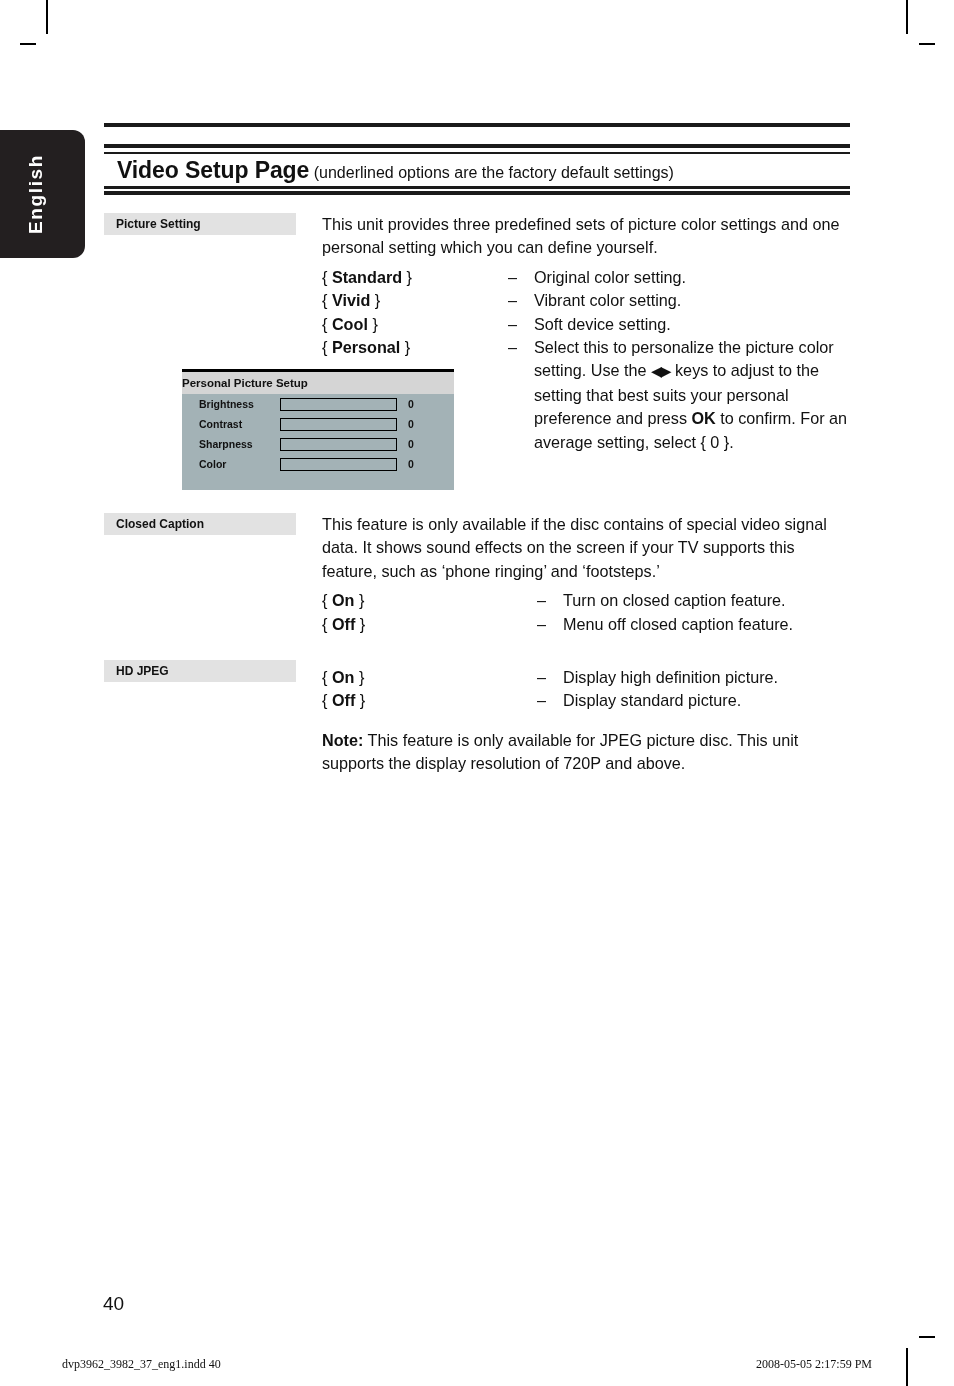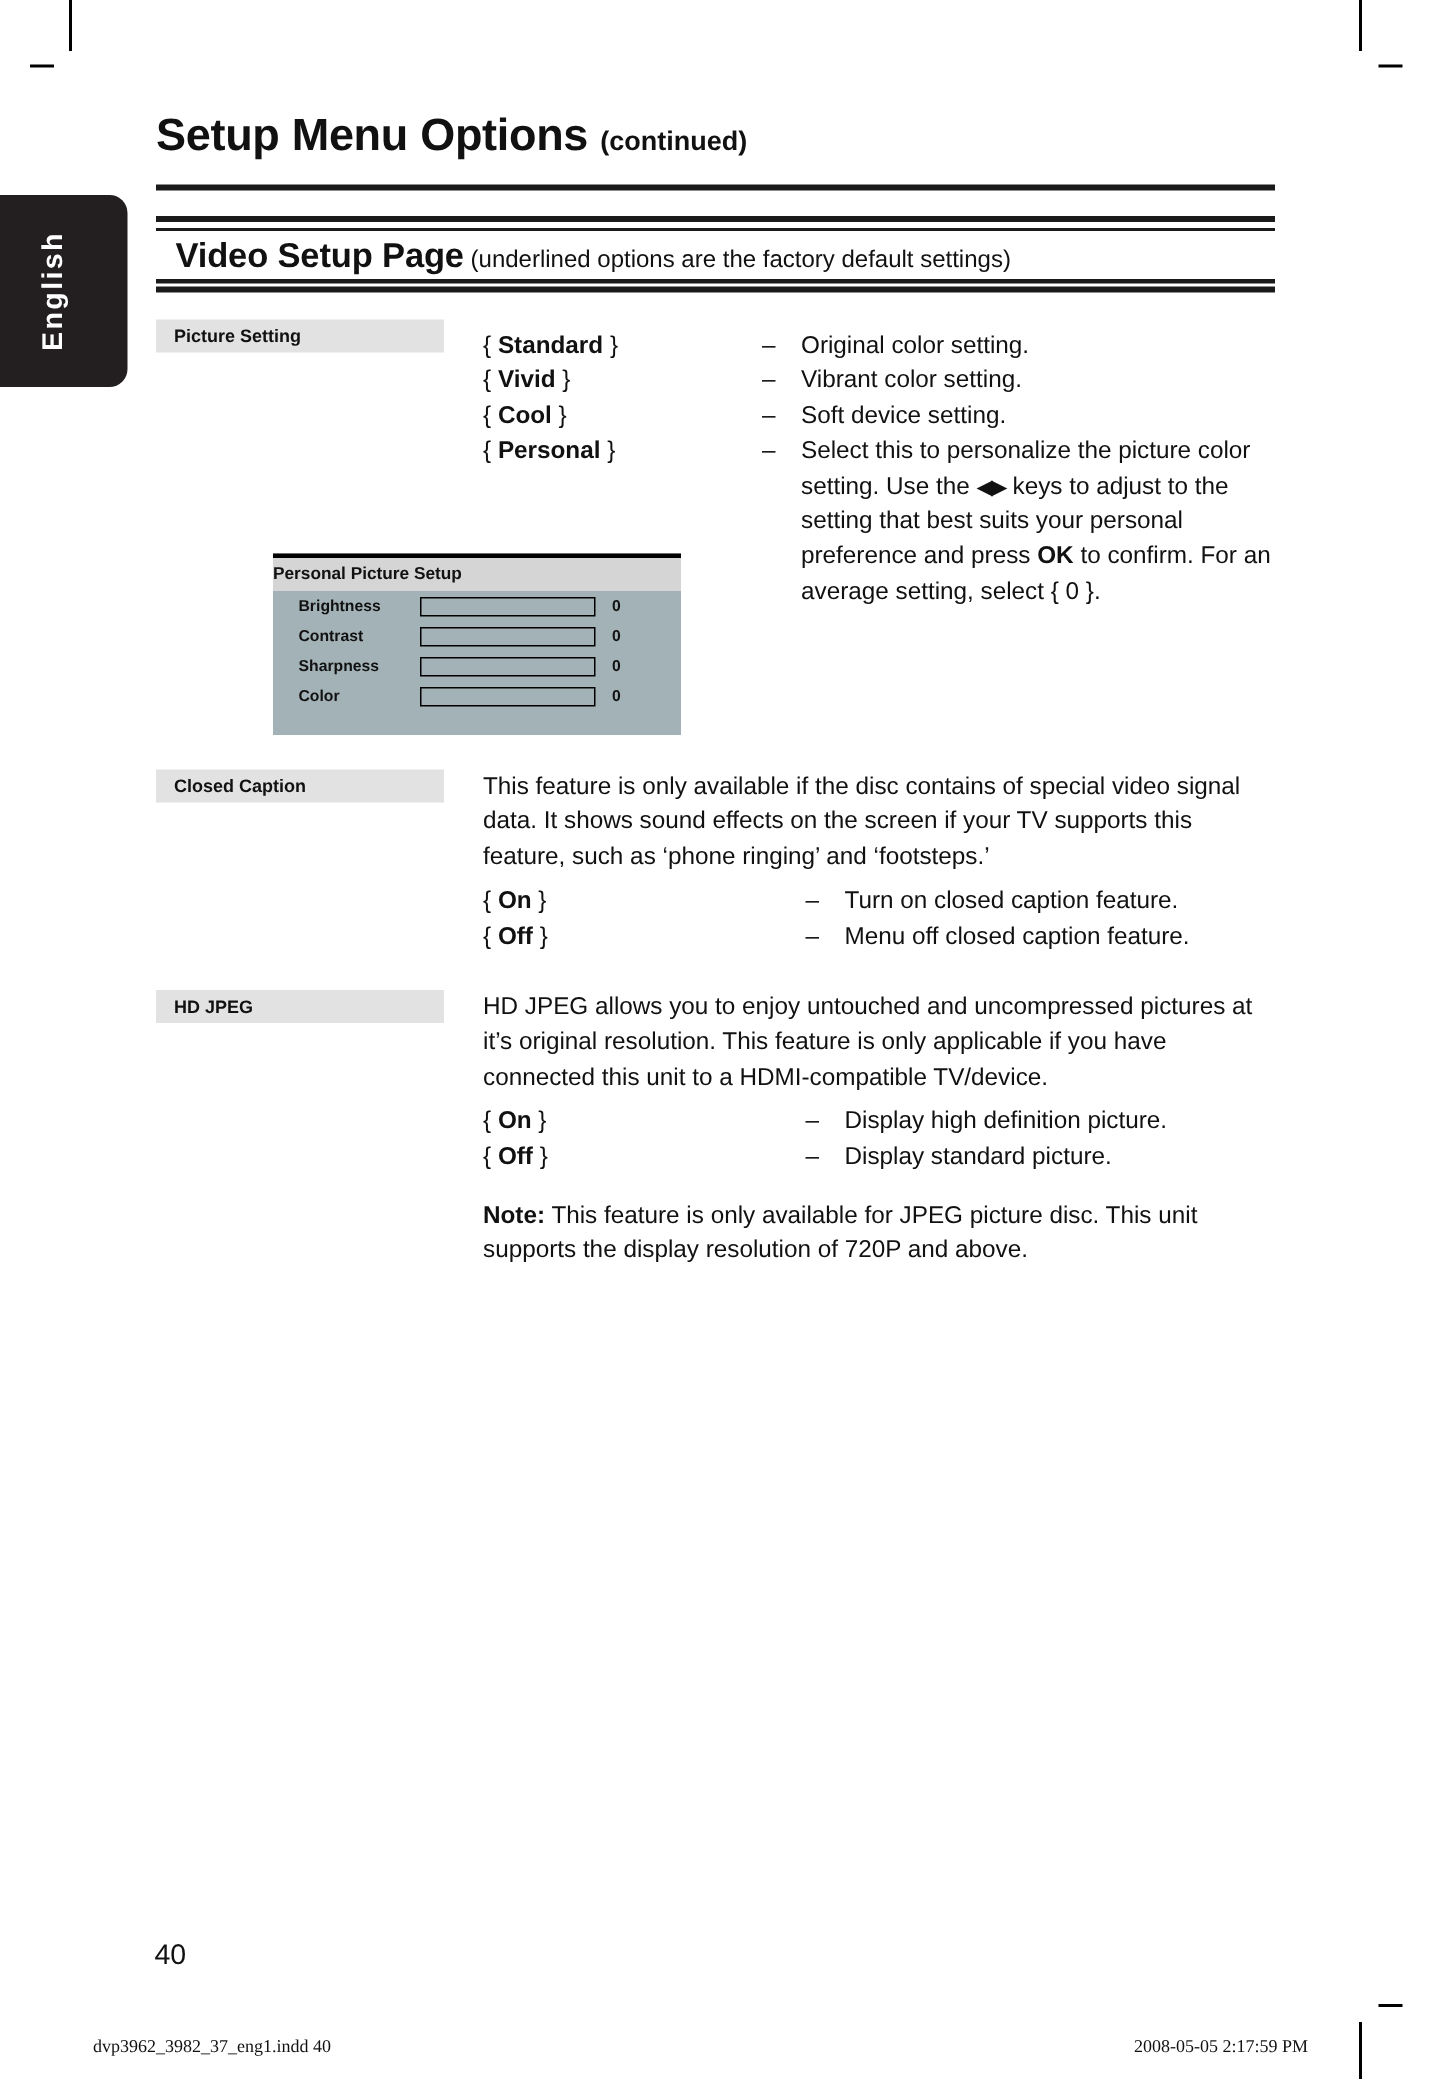--- a/index.html
+++ b/index.html
@@ -237,42 +237,37 @@
   <div class="crop" style="left:20px;  top:43px;   width:16px; height:2px;"></div>
   <div class="crop" style="left:906px; top:0;      width:2px;  height:34px;"></div>
   <div class="crop" style="left:919px; top:43px;   width:16px; height:2px;"></div>
   <div class="crop" style="left:919px; top:1336px; width:16px; height:2px;"></div>
   <div class="crop" style="left:906px; top:1348px; width:2px;  height:38px;"></div>
 
   <div id="lang-tab">
     <div class="lang-text">English</div>
   </div>
 
-  <div id="title-block">
-    <div class="doc-title">
-      <span>Setup Menu Options</span>
-      <span class="cont">(continued)</span>
-    </div>
-  </div>
 
   <div class="rule" id="rule-1"></div>
   <div class="rule" id="rule-2"></div>
   <div class="rule" id="rule-3"></div>
 
   <div id="subtitle">
     <span class="sub-main">Video Setup Page</span>
     <span class="sub-note">(underlined options are the factory default settings)</span>
   </div>
 
   <div class="rule" id="rule-4"></div>
   <div class="rule" id="rule-5"></div>
 
   <div class="section" style="top:213px;">
     <div class="label-chip">Picture Setting</div>
     <div class="body-col">
+      <p>This unit provides three predefined sets of picture color settings and one personal setting which you can define yourself.</p>
       <table class="opt-table">
         <tbody>
             <tr>
           <td class="opt-cell">
             <span>{</span>
             <span class="opt-val def">Standard</span>
             <span>}</span>
           </td>
           <td class="dash-cell">–</td>
           <td>Original color setting.</td>
@@ -364,21 +359,20 @@
           <td>Menu off closed caption feature.</td>
         </tr>
       </tbody>
         </table>
     </div>
   </div>
 
   <div class="section" style="top:660px;">
     <div class="label-chip">HD JPEG</div>
     <div class="body-col">
-      <p>HD JPEG allows you to enjoy untouched and uncompressed pictures at it’s original resolution. This feature is only applicable if you have connected this unit to a HDMI-compatible TV/device.</p>
       <table class="opt-table wide">
         <tbody>
             <tr>
           <td class="opt-cell">
             <span>{</span>
             <span class="opt-val def">On</span>
             <span>}</span>
           </td>
           <td class="dash-cell">–</td>
           <td>Display high definition picture.</td>

